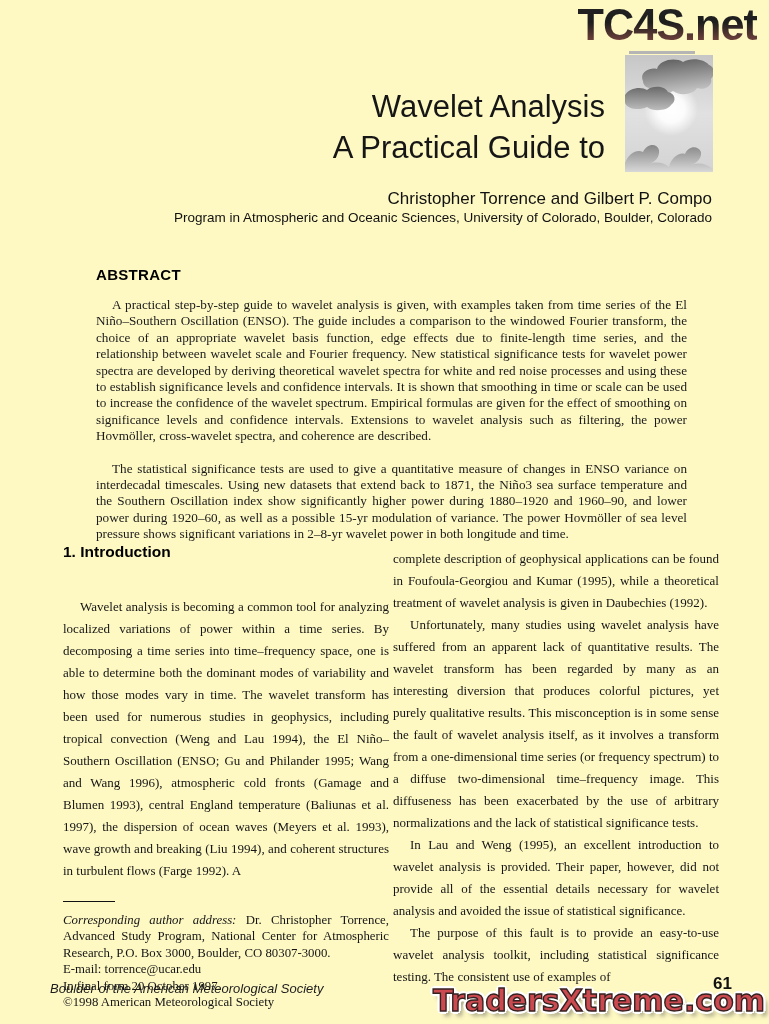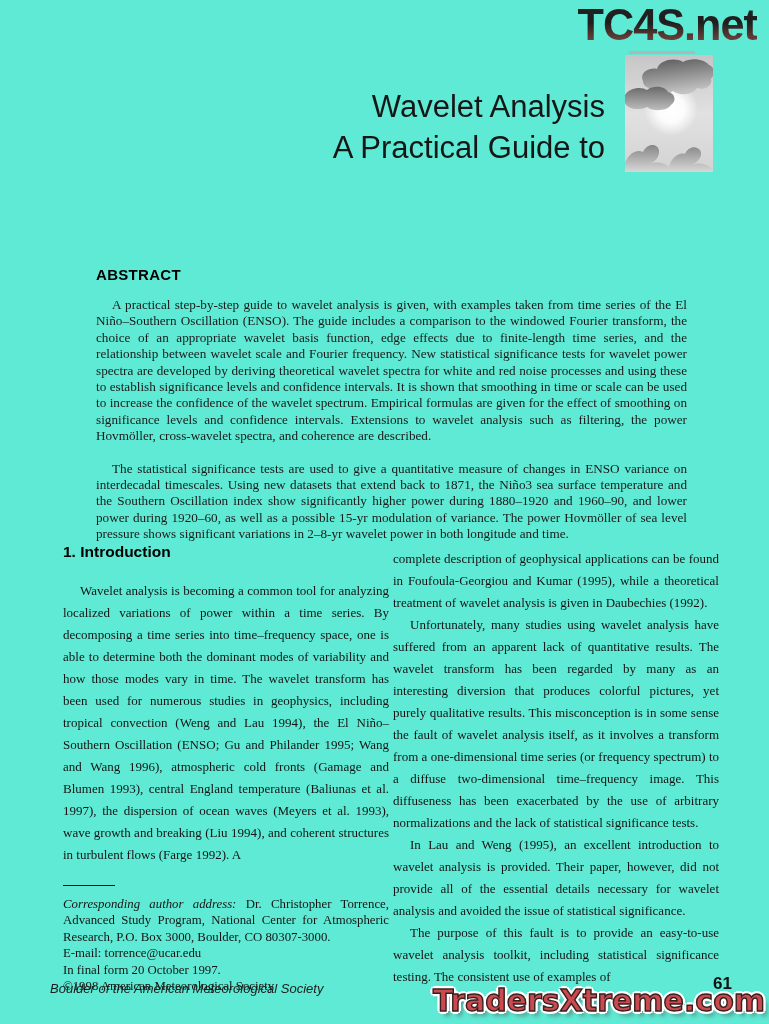--- a/index.html
+++ b/index.html
@@ -1,19 +1,19 @@
 <!DOCTYPE html>
 <html><head>
 <meta charset="utf-8">
 <title>Paper Page Recreation</title>
 <style>
   * { margin:0; padding:0; box-sizing:border-box; }
   html,body { background:#ffffff; }
   body { width:769px; height:1024px; position:relative; font-family:"Liberation Serif", serif; color:#1a1a1a; }
-  .page { position:absolute; inset:0; width:769px; height:1024px; background:#5eead4; overflow:hidden; }
+  .page { position:absolute; inset:0; width:769px; height:1024px; background:#fef9c3; overflow:hidden; }
 
   
   .tc4s-wm { position:absolute; top:0px; right:12px; text-align:right; }
   .tc4s-text {
     display:inline-block;
     font-family:"Liberation Sans", sans-serif;
     font-weight:bold; font-size:45px; letter-spacing:-1px; line-height:50px;
     background:linear-gradient(180deg,#242424 0%,#1e1e1e 45%,#70423c 82%,#8a564c 100%);
     -webkit-background-clip:text; background-clip:text; color:transparent;
     transform:scaleX(0.96); transform-origin:right;
@@ -49,21 +49,21 @@
     text-shadow:
       -3px 0 0 #ffffff, 3px 0 0 #ffffff, 0 -3px 0 #ffffff, 0 3px 0 #ffffff,
       -2px -2px 0 #ffffff, 2px -2px 0 #ffffff, -2px 2px 0 #ffffff, 2px 2px 0 #ffffff,
       5px 6px 4px rgba(60,60,60,0.45);
   }
 
   
   .col { position:absolute; top:543px; width:326px; }
   .col-left { left:63px; }
   .col-right { left:393px; padding-top:5px; }
-  .section-heading { font-family:"Liberation Sans", sans-serif; font-weight:bold; font-size:15.5px; color:#000; margin-bottom:19px; }
+  .section-heading { font-family:"Liberation Sans", sans-serif; font-weight:bold; font-size:15.5px; color:#000; margin-bottom:35px; }
   .body-para { font-size:13px; line-height:22px; text-align:justify; color:#151515; }
   .body-para.indent { text-indent:17px; }
 
   
   .footnote-rule { width:52px; height:1px; background:#111; margin-top:19px; }
   .footnote { margin-top:10px; font-size:12.8px; line-height:16.4px; color:#151515; }
   .footnote-para { text-align:justify; }
   .footnote .italic { font-style:italic; }
 
   
@@ -123,20 +123,24 @@
         <stop offset="1" stop-color="#d8d8d8"></stop>
       </linearGradient>
     </defs>
     <rect width="88" height="117" fill="url(#bgG)"></rect>
     <circle cx="46" cy="54" r="27" fill="url(#sunG)"></circle>
     <path fill="url(#cloudG)" d="M18,26 C14,18 24,12 32,14 C34,5 50,2 58,7 C66,2 80,4 84,10 C90,12 90,20 86,24 C88,30 80,36 72,33 C68,40 54,41 48,36 C40,42 26,40 24,33 C20,32 18,29 18,26 Z"></path>
     <path fill="url(#cloud2G)" d="M0,40 C4,33 16,31 22,35 C28,30 40,31 43,37 C50,38 52,46 46,50 C42,56 28,57 22,52 C14,56 2,54 0,48 Z"></path>
     <path fill="url(#waveG)" d="M0,108 C4,98 12,94 18,97 C22,88 32,88 34,95 C35,102 30,107 24,109 C32,106 40,108 44,112 C46,103 54,97 60,99 C63,91 73,90 76,97 C77,103 72,108 66,110 C74,107 82,109 88,114 L88,117 L0,117 Z"></path>
   </svg>
 
+  <div class="byline">
+    <div class="authors">Christopher Torrence and Gilbert P. Compo</div>
+    <div class="affiliation">Program in Atmospheric and Oceanic Sciences, University of Colorado, Boulder, Colorado</div>
+  </div>
 
   <div class="abstract">
     <div class="abstract-heading">ABSTRACT</div>
     <p class="abstract-para">A practical step-by-step guide to wavelet analysis is given, with examples taken from time series of the El Niño–Southern Oscillation (ENSO). The guide includes a comparison to the windowed Fourier transform, the choice of an appropriate wavelet basis function, edge effects due to finite-length time series, and the relationship between wavelet scale and Fourier frequency. New statistical significance tests for wavelet power spectra are developed by deriving theoretical wavelet spectra for white and red noise processes and using these to establish significance levels and confidence intervals. It is shown that smoothing in time or scale can be used to increase the confidence of the wavelet spectrum. Empirical formulas are given for the effect of smoothing on significance levels and confidence intervals. Extensions to wavelet analysis such as filtering, the power Hovmöller, cross-wavelet spectra, and coherence are described.</p>
     <p class="abstract-para">The statistical significance tests are used to give a quantitative measure of changes in ENSO variance on interdecadal timescales. Using new datasets that extend back to 1871, the Niño3 sea surface temperature and the Southern Oscillation index show significantly higher power during 1880–1920 and 1960–90, and lower power during 1920–60, as well as a possible 15-yr modulation of variance. The power Hovmöller of sea level pressure shows significant variations in 2–8-yr wavelet power in both longitude and time.</p>
   </div>
 
 
   <div class="col col-left">
     <h2 class="section-heading">1. Introduction</h2>

